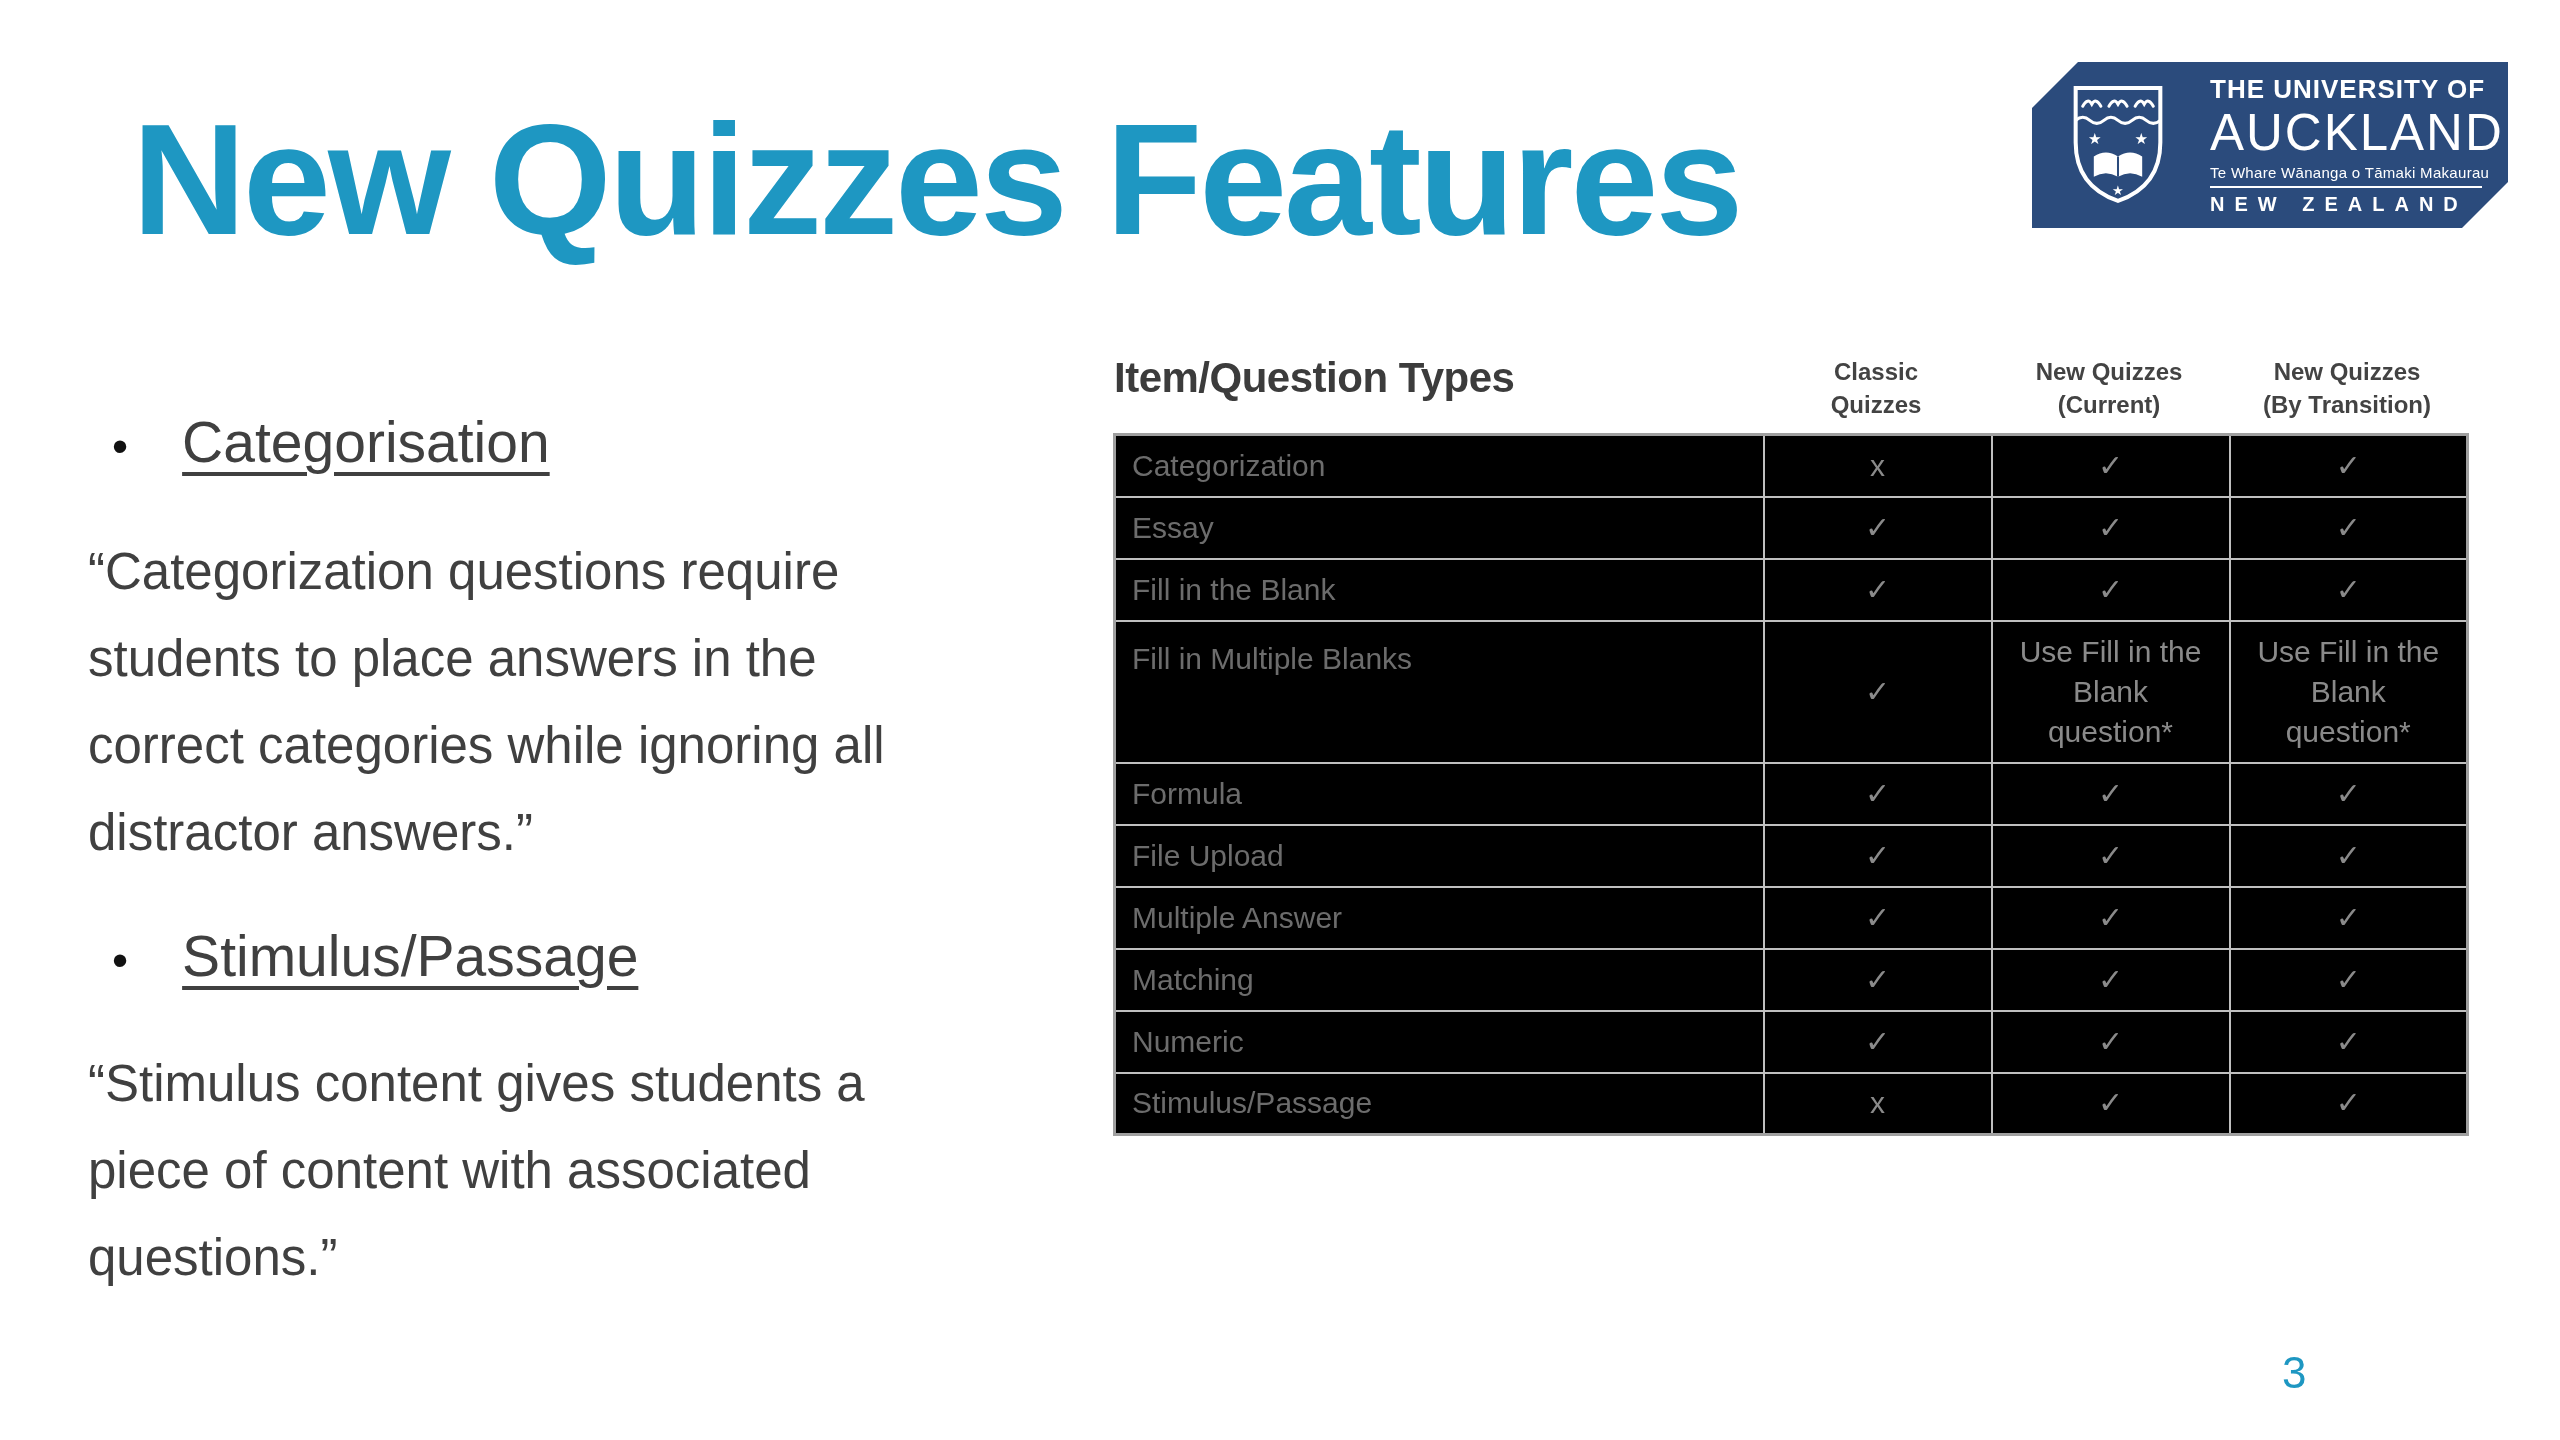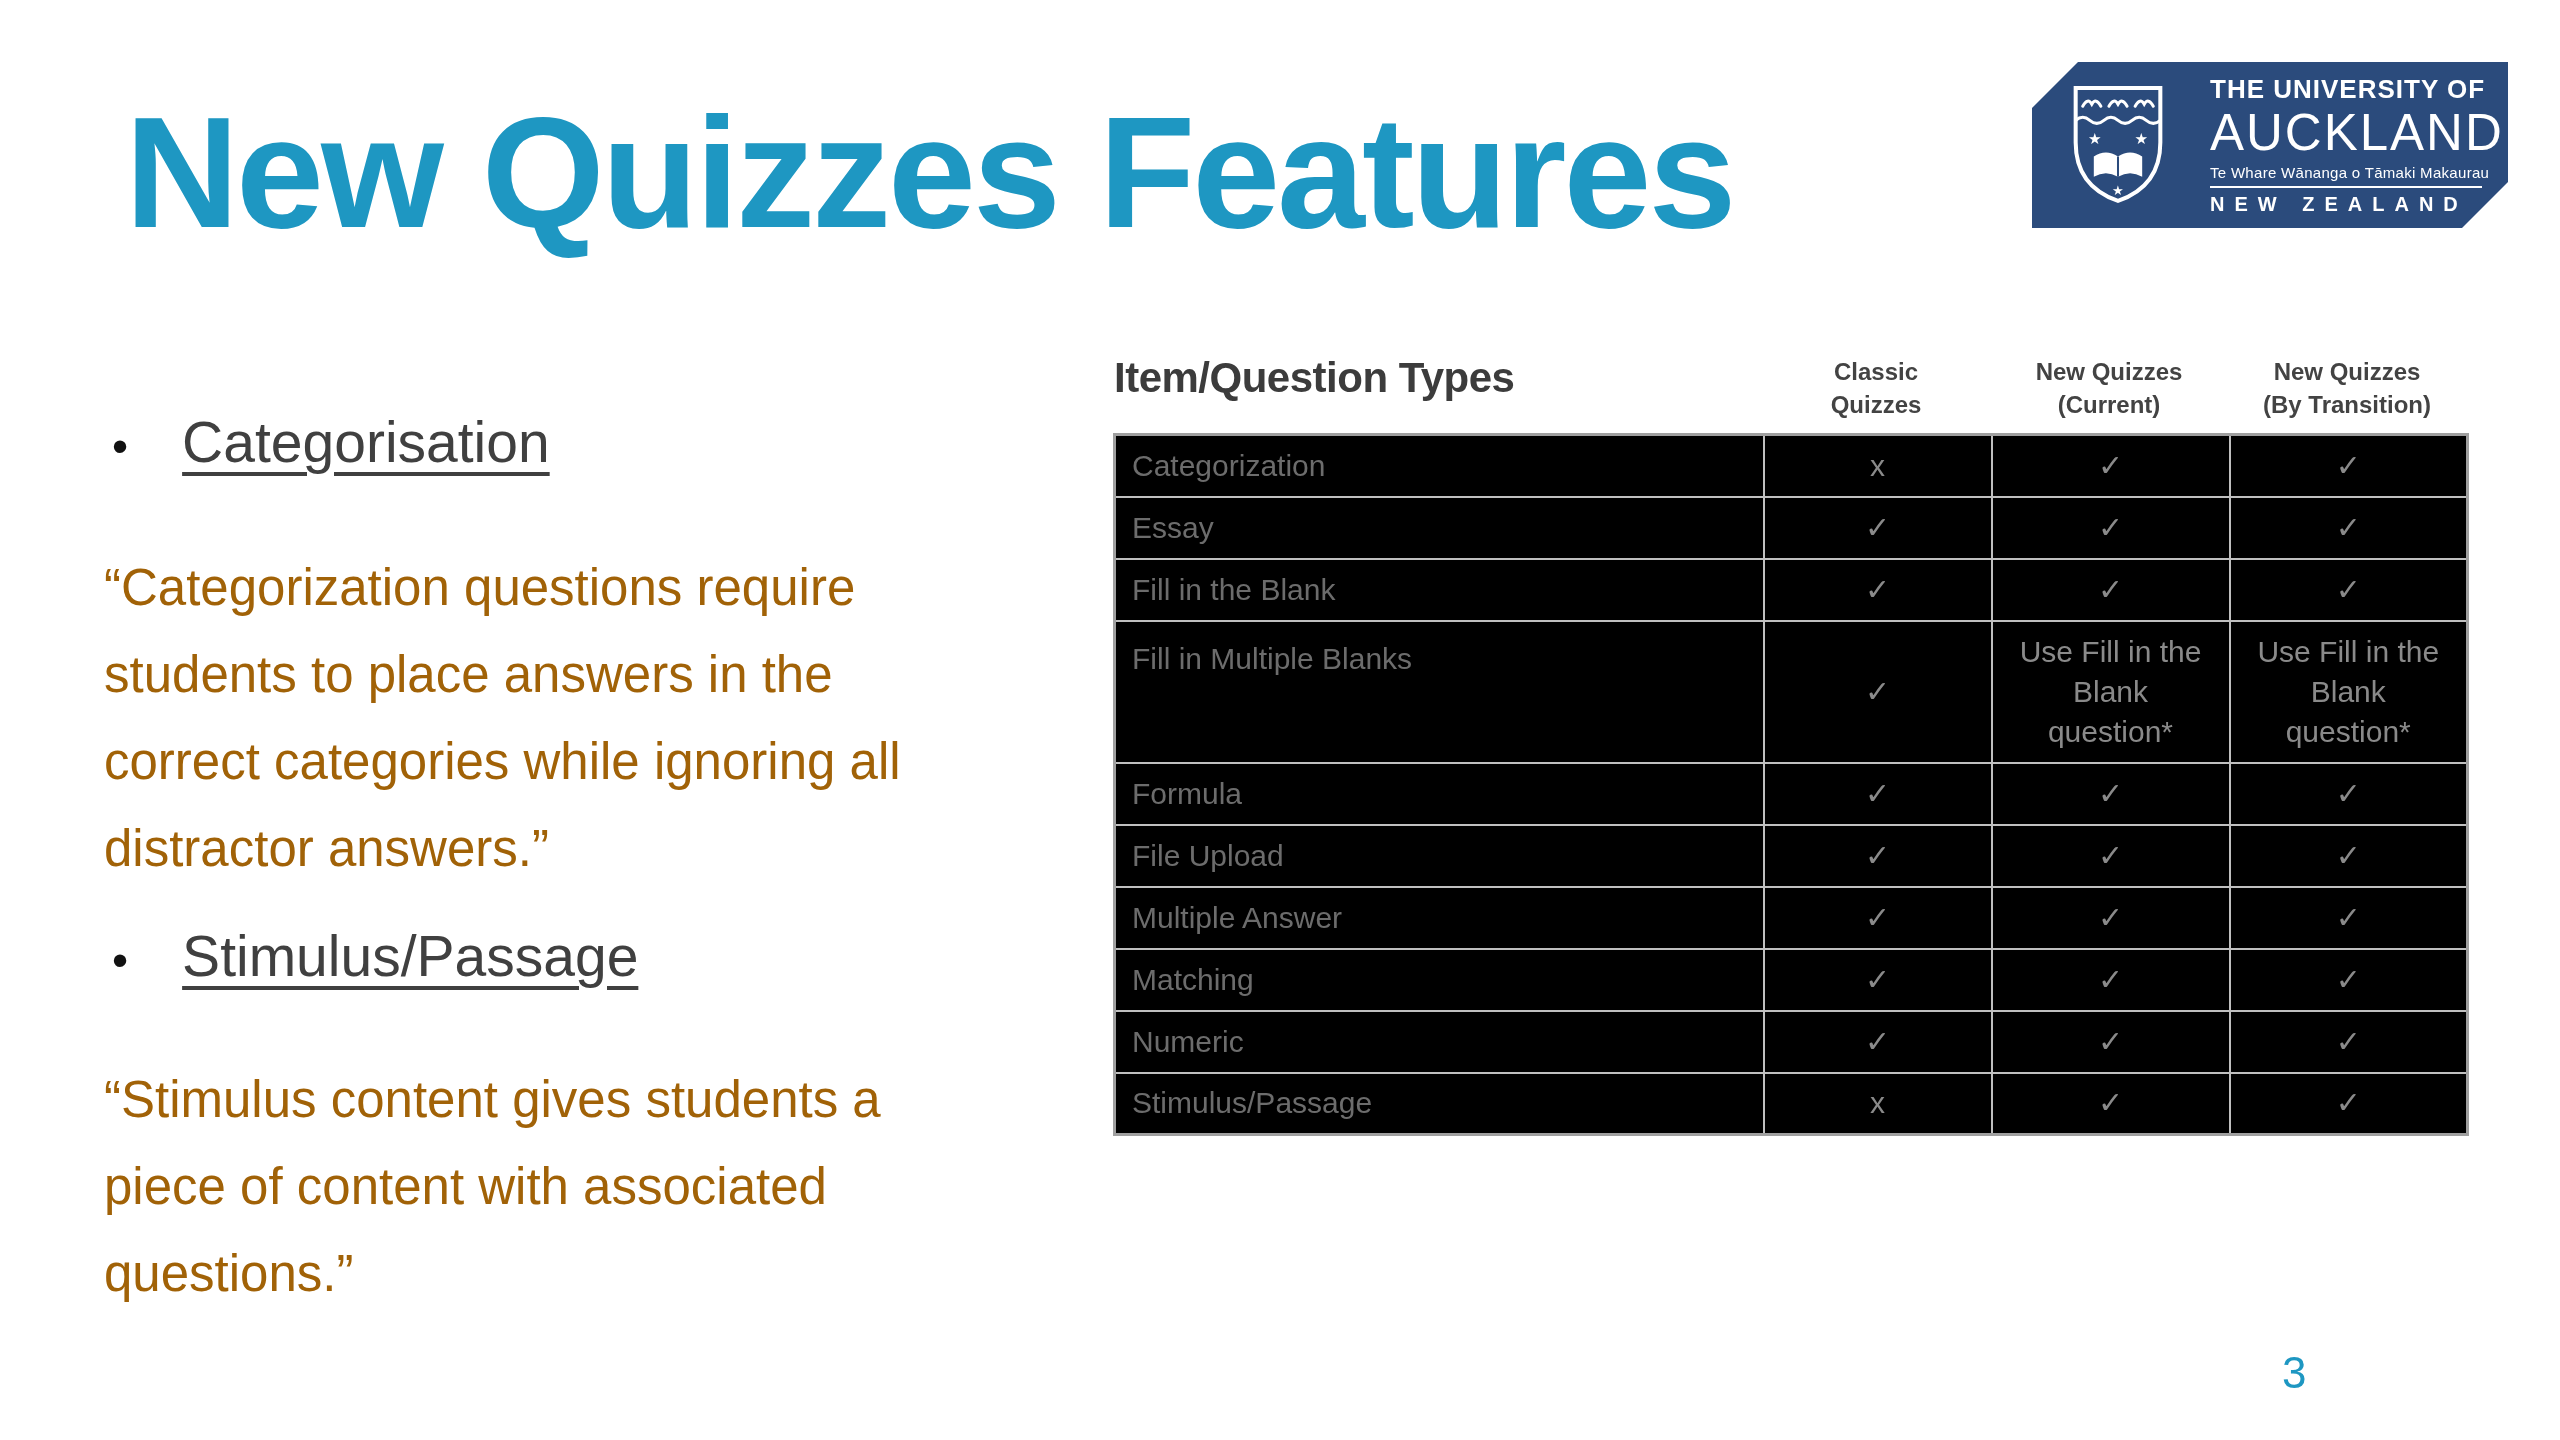--- a/index.html
+++ b/index.html
@@ -10,21 +10,21 @@
     background: #ffffff;
     overflow: hidden;
     font-family: "Liberation Sans", sans-serif;
   }
 
   
   .slide-title {
     position: absolute;
     left: 120px;
     top: 88px;
-    margin: 5px;
+    margin: 12px;
     font-size: 158px;
     font-weight: bold;
     letter-spacing: -3px;
     color: #1e97c2;
     white-space: nowrap;
     line-height: 1;
   }
 
   
   .logo {
@@ -66,24 +66,24 @@
     color: #404040;
     text-decoration: underline;
     text-decoration-thickness: 4px;
     text-underline-offset: 10px;
     line-height: 1.2;
   }
   .quote {
     position: absolute;
     left: 88px;
     width: 1060px;
-    margin: 16px;
+    margin: 0;
     font-size: 51px;
     line-height: 87px;
-    color: #a16207;
+    color: #404040;
     white-space: pre-line;
   }
   .quote.q1 { top: 528px; }
   .quote.q2 { top: 1040px; }
 
   
   .tbl-title {
     position: absolute;
     left: 1114px;
     top: 354px;

